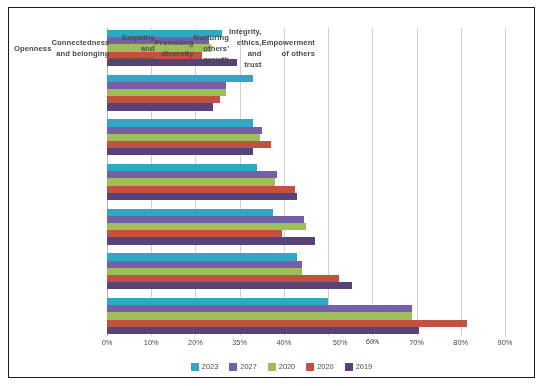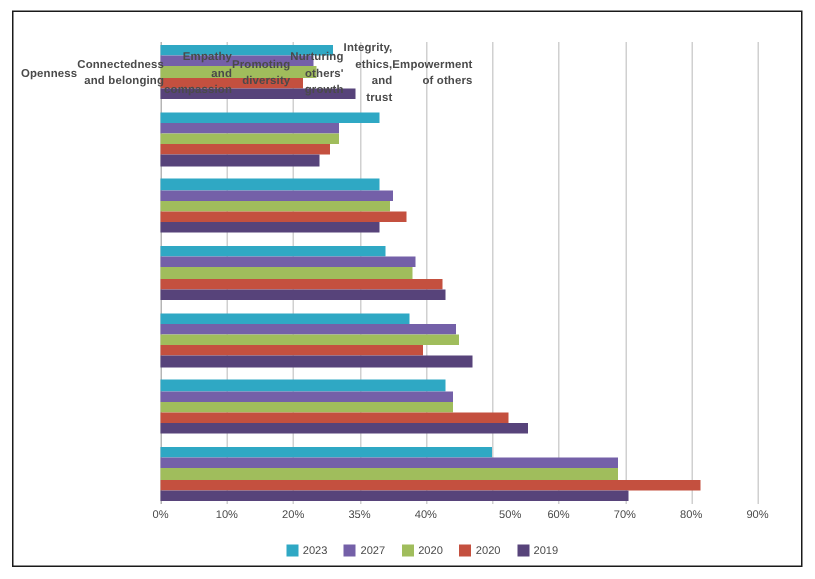--- a/index.html
+++ b/index.html
@@ -308,21 +308,21 @@
         <span>Empowerment<br>of others</span>
       </div>
     </div>
   <div class="xlabels">
       <div class="xtick" style="left: 0%;">0%</div>
       <div class="xtick" style="left: 11.1111%;">10%</div>
       <div class="xtick" style="left: 22.2222%;">20%</div>
       <div class="xtick" style="left: 33.3333%;">35%</div>
       <div class="xtick" style="left: 44.4444%;">40%</div>
       <div class="xtick" style="left: 55.5556%; padding-left: 24px;">50%</div>
-      <div class="xtick" style="left: 66.6667%;">60%</div>
+      <div class="xtick" style="left: 66.6667%; font-family: Liberation Mono, monospace;">60%</div>
       <div class="xtick" style="left: 77.7778%;">70%</div>
       <div class="xtick" style="left: 88.8889%;">80%</div>
       <div class="xtick" style="left: 100%;">90%</div>
     </div>
 
   <div class="legend">
       <div class="legend-item">
         <span class="legend-swatch" style="background: rgb(47, 168, 196);"></span>
         <span class="legend-label">2023</span>
       </div>

